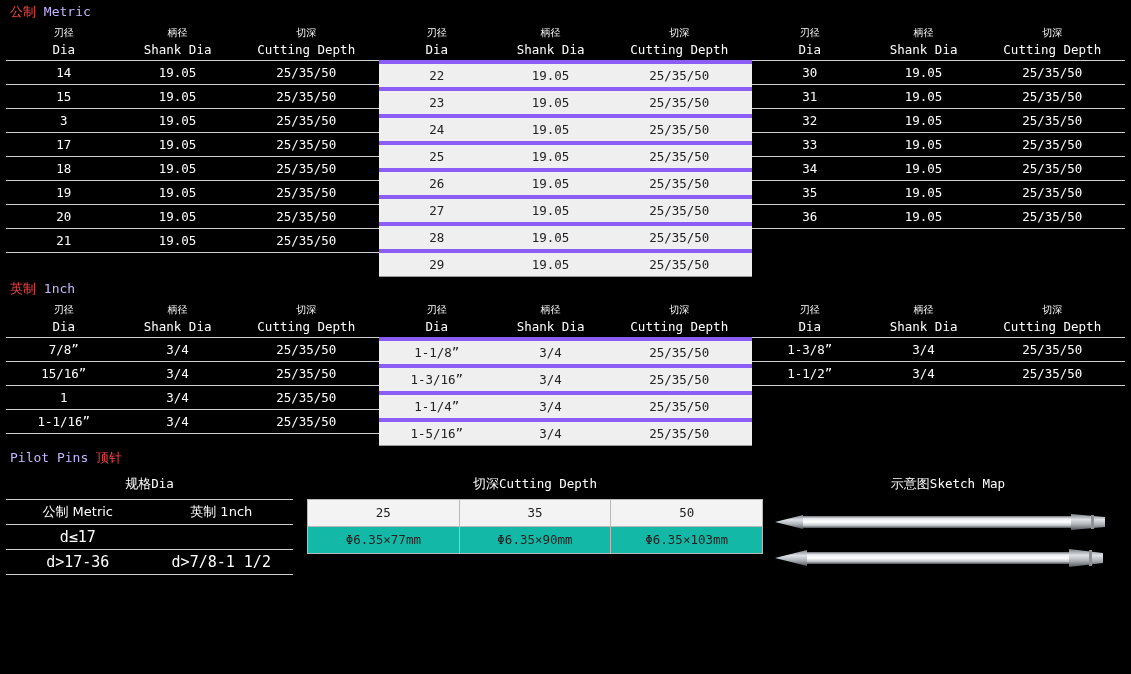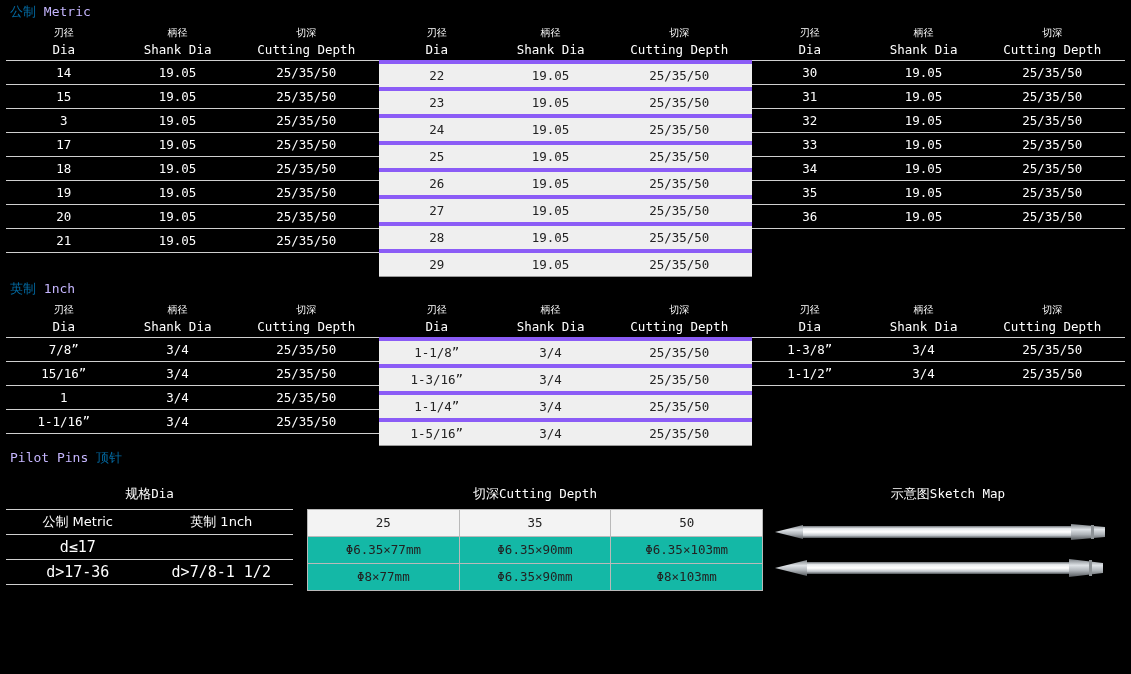--- a/index.html
+++ b/index.html
@@ -13,21 +13,21 @@
   }
   .page { width:1131px; height:674px; position:relative; background:#000; padding:0 6px; }
 
   .section-title {
     font-size:13px;
     color:#3aa0ff;
     padding:3px 4px 2px 4px;
     letter-spacing:0px;
     white-space:nowrap;
   }
-  .section-title .zh { color:#0369a1; }
+  .section-title .zh { color:#ef4444; }
   .section-title .en { color:#c4b5fd; }
 
   .tri-row { display:flex; gap:0px; }
   .tri-col { width:373px; padding:0 0 0 0; }
   .tri-col.mid { padding-left:0px; }
 
   table.spec {
     width:100%;
     border-collapse:collapse;
     table-layout:fixed;
@@ -74,21 +74,21 @@
     border-bottom:1px solid #9a9a9a;
   }
   table.spec tr.blankrow td {
     border-top:1px solid #cfcfcf;
     border-bottom:none;
     height:10px;
     padding:0;
   }
 
   
-  .pilot-wrap { display:flex; gap:0; margin-top:12px; }
+  .pilot-wrap { display:flex; gap:0; margin-top:2px; }
   .pilot-col-1 { width:287px; }
   .pilot-col-2 { width:470px; padding-left:14px;}
   .pilot-col-3 { width:360px; padding-left:10px;}
 
   .blk-head {
     text-align:center;
     font-size:13px;
     font-family:"DejaVu Sans", sans-serif;
     padding:4px 0 6px 0;
     color:#fff;
@@ -537,25 +537,20 @@
         <tbody>
           <tr class="hdr">
             <td>25</td>
             <td>35</td>
             <td>50</td>
           </tr>
           <tr>
             <td>Φ6.35×77mm</td>
             <td>Φ6.35×90mm</td>
             <td>Φ6.35×103mm</td>
-          </tr>
-          <tr>
-            <td>Φ8×77mm</td>
-            <td>Φ6.35×90mm</td>
-            <td>Φ8×103mm</td>
           </tr>
         </tbody>
       </table>
     </div>
 
     <div class="pilot-col-3">
       <div class="blk-head">
         <span>示意图</span><span class="mono">Sketch Map</span>
       </div>
       <div class="sketch-box">

